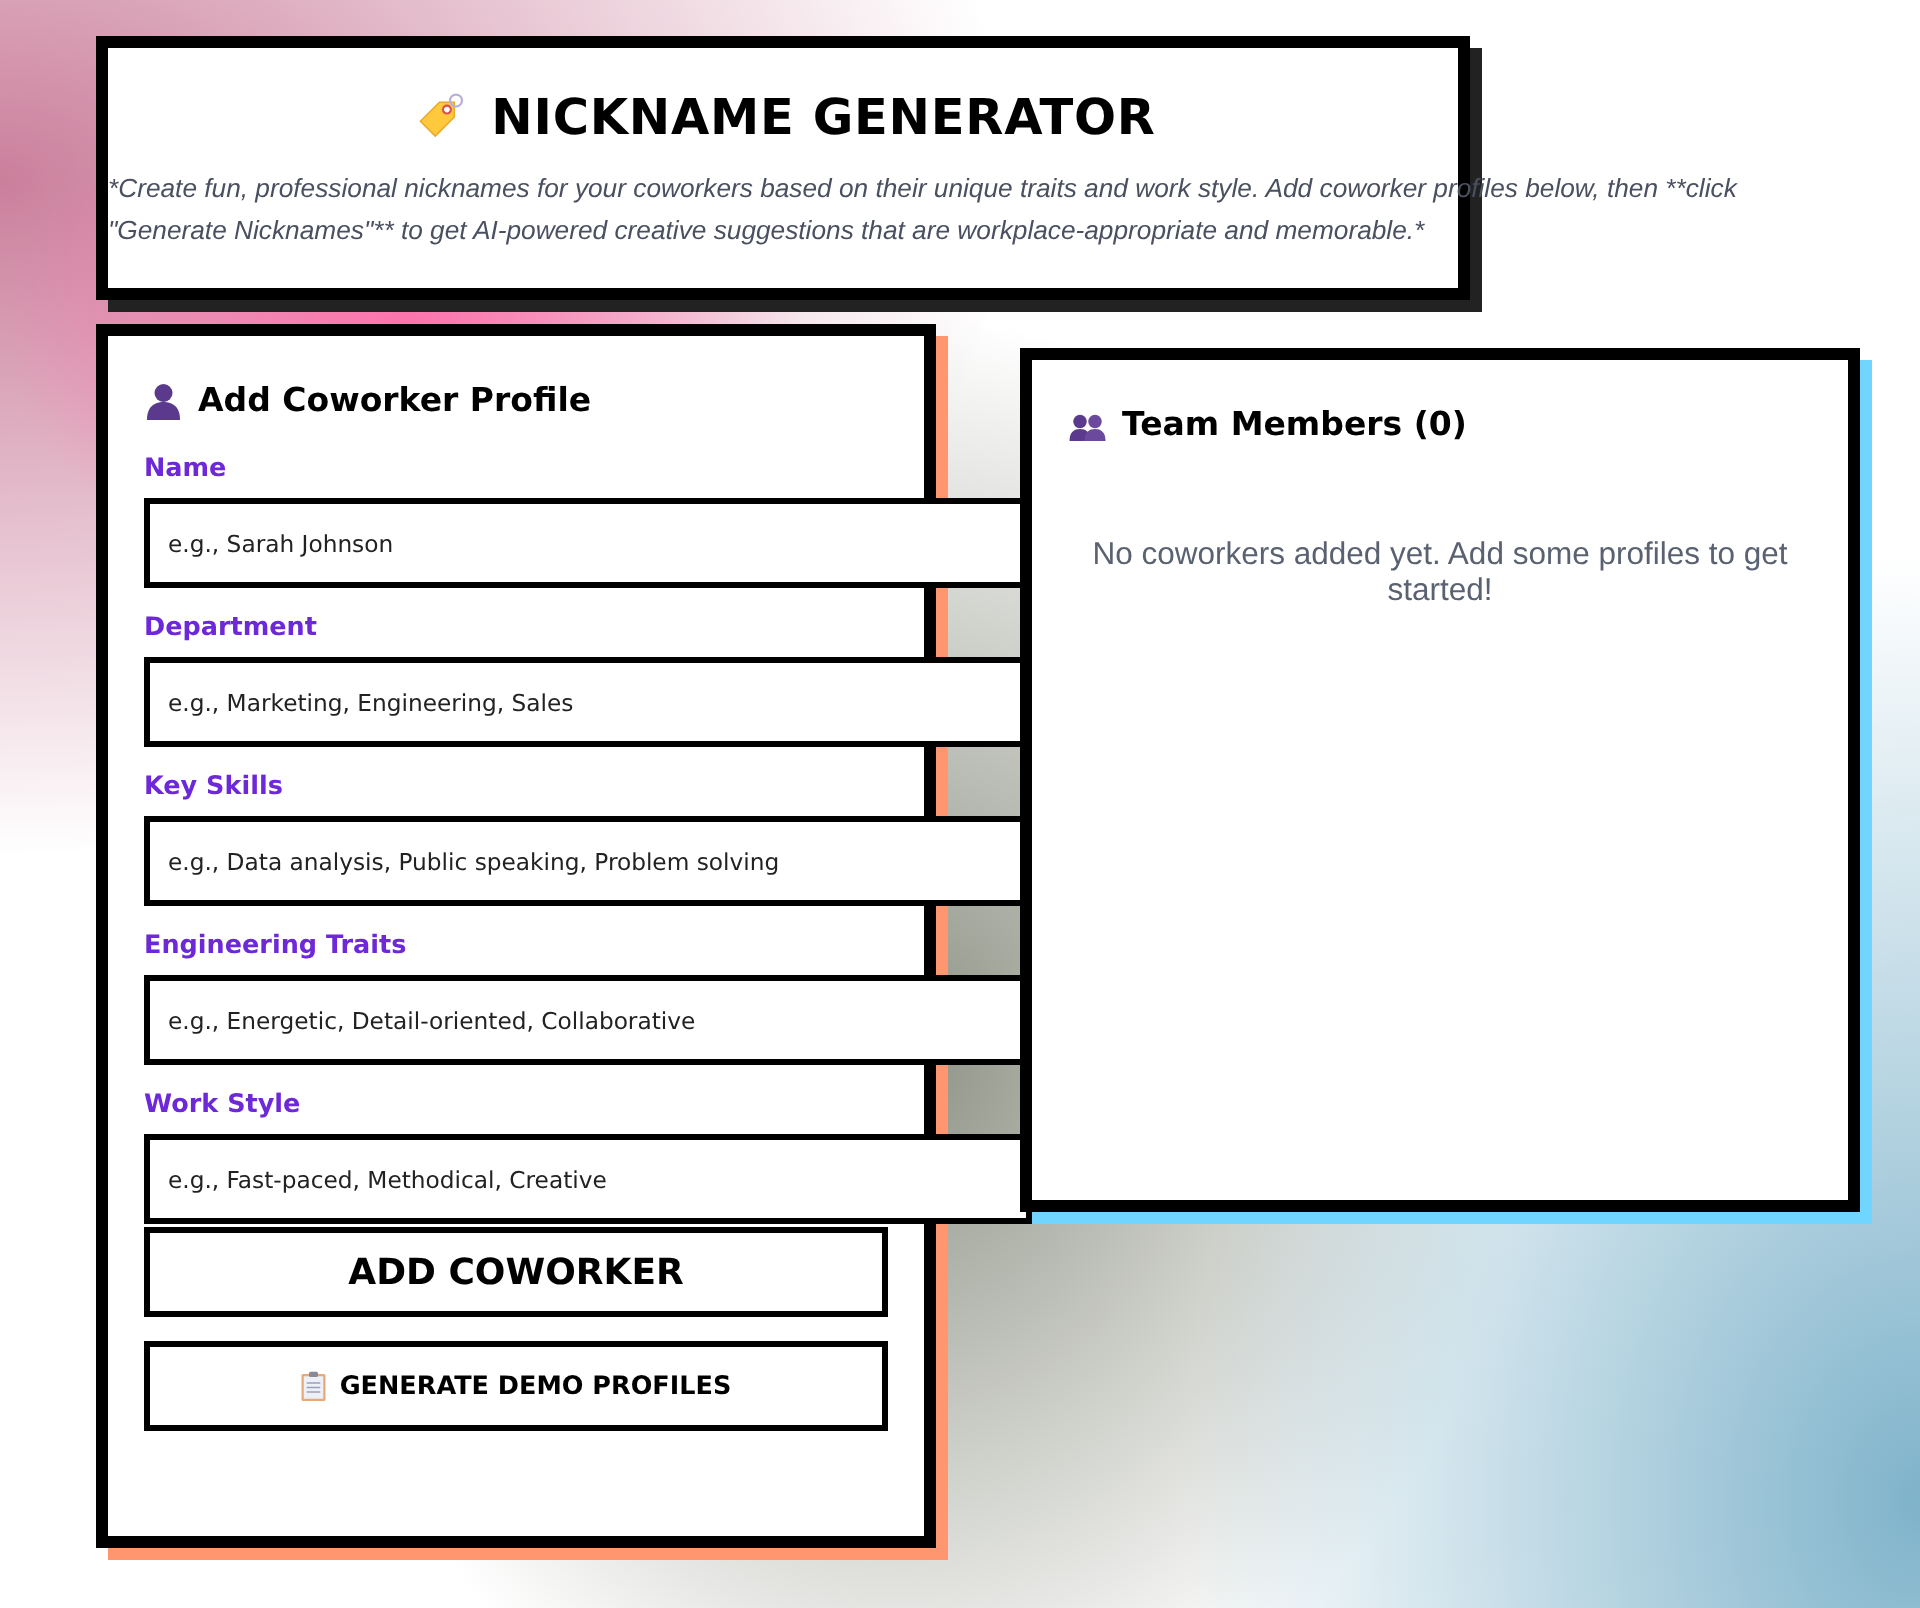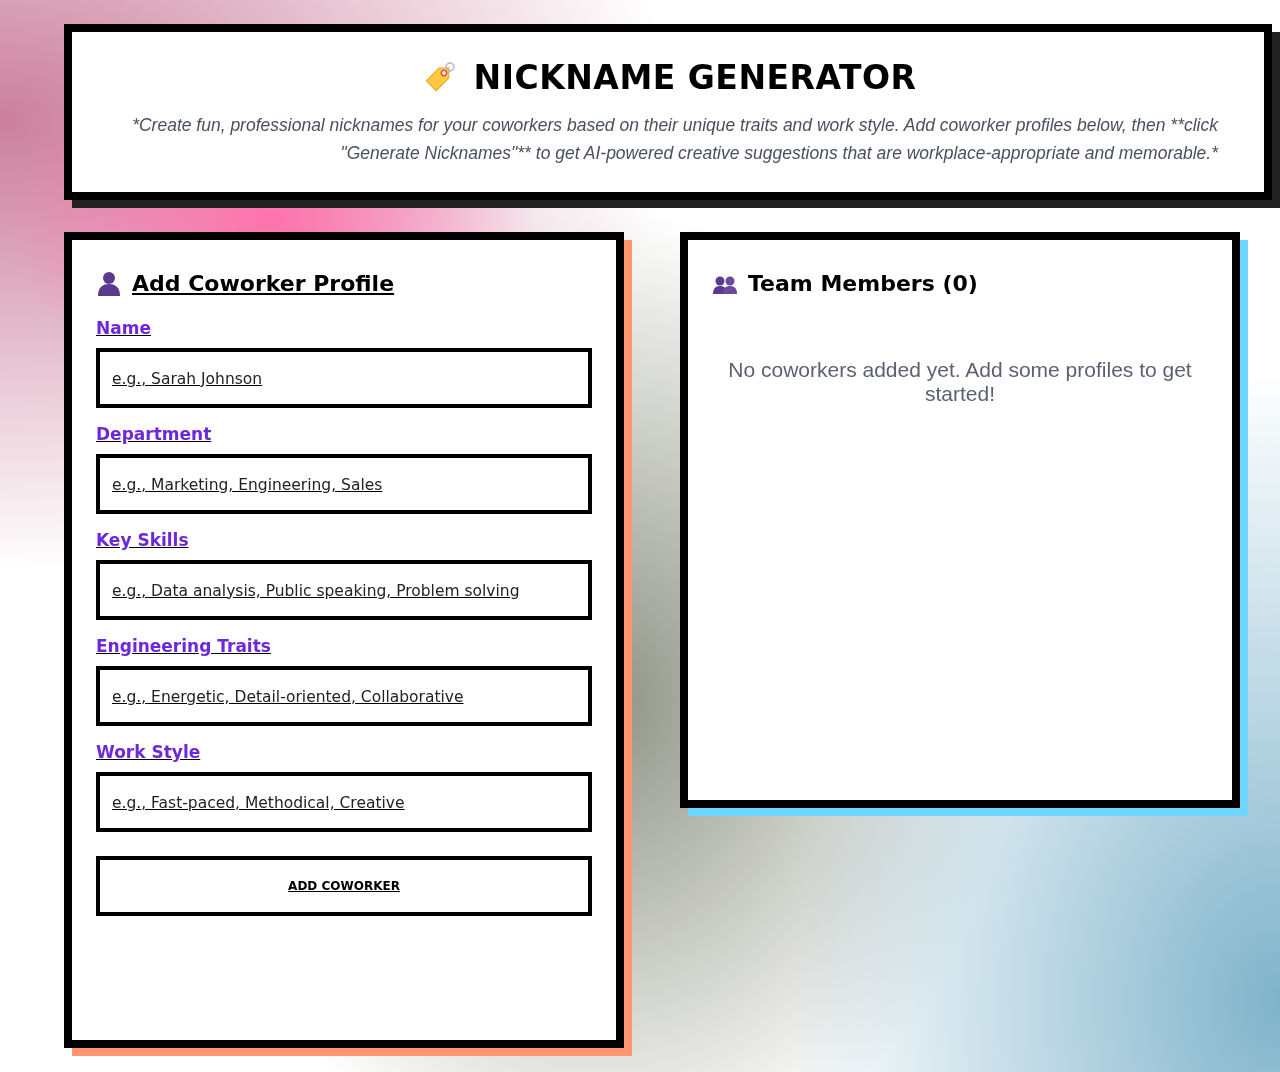--- a/index.html
+++ b/index.html
@@ -17,72 +17,71 @@
       radial-gradient(ellipse 700px 900px at 1280px 1000px, rgba(120,175,200,0.95), rgba(120,175,200,0) 70%),
       radial-gradient(ellipse 600px 700px at 600px 700px, rgba(130,135,120,0.9), rgba(130,135,120,0) 70%),
       #ffffff;
   }
   .card {
     position: absolute;
     background: #ffffff;
     border: 8px solid #000000;
   }
   .header-card {
-    left: 64px; top: 24px; width: 1208px; height: 176px;
+    left: 64px; top: 24px; width: 916px; height: 176px;
     box-shadow: 8px 8px 0 #222222;
-    text-align: right;
+    text-align: left;
   }
   .title-row {
     margin-top: 26px;
     display: flex; align-items: center; justify-content: center; gap: 16px;
   }
   .tag-icon { width: 38px; height: 38px; display: inline-block; }
   .app-title {
     font-family: "DejaVu Sans", sans-serif;
     font-weight: 900; font-size: 33px; letter-spacing: 0.5px; color: #000;
   }
   .subtitle {
     margin: 14px auto 12px; width: 1100px;
     font-family: "Liberation Sans", sans-serif; font-style: italic;
     font-size: 17.5px; line-height: 28px; color: #4a5060;
   }
   .form-card {
-    left: 64px; top: 232px; width: 560px; height: 816px;
+    left: 64px; top: 216px; width: 560px; height: 816px;
     box-shadow: 8px 8px 0 #ff9670;
     padding: 26px 24px 0 24px;
-    text-decoration: underline;
   }
   .team-card {
     left: 680px; top: 232px; width: 560px; height: 576px;
     box-shadow: 8px 8px 0 #70d6ff;
     padding: 26px 24px 0 24px;
   }
   .section-title {
     display: flex; align-items: center; gap: 10px;
     font-weight: 800; font-size: 22px; color: #000; height: 34px;
   }
   .section-title svg { width: 26px; height: 26px; }
   .field-label {
     display: block; font-weight: 700; font-size: 17px; color: #6d28d9;
     margin-top: 16px; height: 22px;
   }
   .form-card .field-label:first-of-type { margin-top: 18px; }
   .field-input {
-    display: block; width: 496px; height: 60px; margin-top: 8px;
+    display: block; width: 592px; height: 60px; margin-top: 8px;
     border: 4px solid #000; background: #fff;
     padding: 6px 12px 5px 12px;
     font-family: "DejaVu Sans", sans-serif; font-size: 15.5px; color: #222;
     outline: none; vertical-align: top;
   }
   .field-input::placeholder { color: #222; }
   .btn {
     display: flex; align-items: center; justify-content: center; gap: 8px;
-    width: 496px; height: 60px; margin-top: 24px;
+    width: 496px; height: 60px; margin-top: 2px;
     border: 4px solid #000; background: #fff; cursor: pointer;
-    font-family: "DejaVu Sans", sans-serif; font-weight: 800; font-size: 12px; color: #000;
+    font-family: "DejaVu Sans", sans-serif; font-weight: 800; font-size: 24px; color: #000;
   }
   .btn.secondary { font-size: 17px; margin-top: 16px; }
   .btn svg { width: 18px; height: 20px; }
   .empty-msg {
     margin-top: 58px; text-align: center;
     font-family: "Liberation Sans", sans-serif; font-size: 21px; color: #5a6272;
   }
 </style>
 </head>
 <body>
@@ -126,20 +125,31 @@
   <label class="field-label">Engineering Traits</label>
   <input class="field-input" type="text" placeholder="e.g., Energetic, Detail-oriented, Collaborative" style="">
 
   <label class="field-label">Work Style</label>
   <input class="field-input" type="text" placeholder="e.g., Fast-paced, Methodical, Creative" style="">
 
   <button class="btn">
     <span>ADD COWORKER</span>
   </button>
 
+  <button class="btn secondary">
+    <svg viewBox="0 0 18 20">
+      <rect x="1" y="2" width="16" height="18" rx="1" fill="#e8a878"></rect>
+      <rect x="2.5" y="3.5" width="13" height="15" fill="#eef0f8"></rect>
+      <rect x="6" y="0.5" width="6" height="3.5" rx="1" fill="#8a8a96"></rect>
+      <line x1="4.5" y1="8" x2="13.5" y2="8" stroke="#9aa0b8" stroke-width="1"></line>
+      <line x1="4.5" y1="11" x2="13.5" y2="11" stroke="#9aa0b8" stroke-width="1"></line>
+      <line x1="4.5" y1="14" x2="13.5" y2="14" stroke="#9aa0b8" stroke-width="1"></line>
+    </svg>
+    <span>GENERATE DEMO PROFILES</span>
+  </button>
 </section>
 
 <section class="card team-card">
   <h2 class="section-title">
     <svg viewBox="0 0 26 26">
       <circle cx="8" cy="11" r="4.5" fill="#5b3a8e"></circle>
       <path d="M1 24 C1 18 4 16 8 16 C12 16 15 18 15 24 Z" fill="#5b3a8e"></path>
       <circle cx="18" cy="11" r="4.5" fill="#6b4a9e"></circle>
       <path d="M11 24 C11 18 14 16 18 16 C22 16 25 18 25 24 Z" fill="#6b4a9e"></path>
     </svg>

